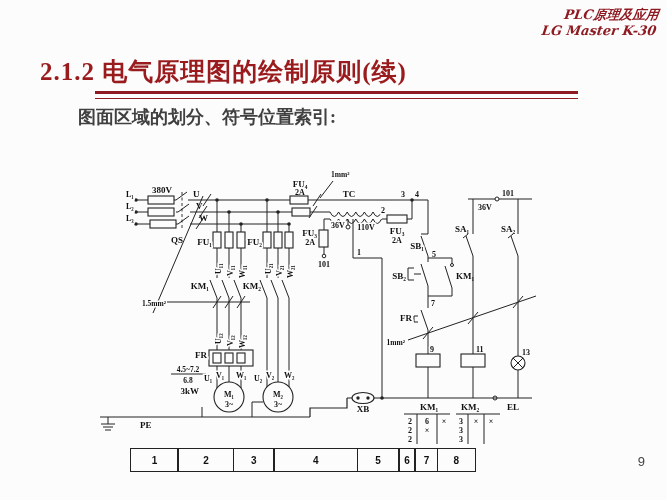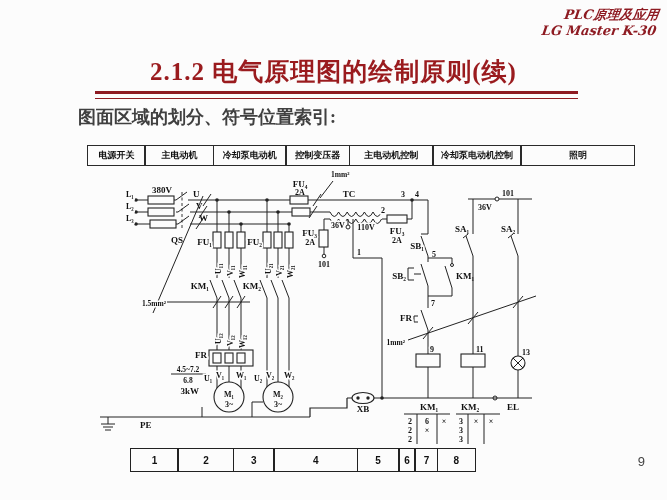--- a/index.html
+++ b/index.html
@@ -4,21 +4,21 @@
 <style>
   html,body{margin:0;padding:0;}
   body{width:667px;height:500px;position:relative;background:#fcfcfc;overflow:hidden;
        font-family:"Liberation Sans",sans-serif;}
   .stage{position:absolute;inset:0;width:667px;height:500px;}
 
   
   .watermark{position:absolute;top:7px;right:10px;text-align:right;color:#8e1b22;
      font-family:"DejaVu Serif",serif;font-style:italic;font-weight:700;font-size:13px;
      line-height:1.25;transform:skewX(-8deg);}
-  .title{position:absolute;top:55px;left:40px;width:587px;text-align:center;color:#9a1b1e;
+  .title{position:absolute;top:55px;left:40px;width:587px;color:#9a1b1e;
      font-family:"Liberation Serif",serif;font-weight:700;font-size:25px;letter-spacing:1px;white-space:nowrap;}
   .title-rule{position:absolute;top:91px;left:95px;width:483px;height:4px;
      border-top:3px solid #8e1b22;border-bottom:1.5px solid #8e1b22;}
   .subtitle{position:absolute;top:105px;left:78px;color:#404040;
      font-family:"Liberation Serif",serif;font-weight:700;font-size:18px;}
 
   
   .zone-row{position:absolute;top:145px;left:87px;display:flex;}
   .zone-cell{height:21px;box-sizing:border-box;border:1.6px solid #2a2a2a;margin-left:-1.6px;
      display:flex;align-items:center;justify-content:center;
@@ -58,29 +58,20 @@
 
   <div class="watermark">
     <div>PLC原理及应用</div>
     <div>LG Master K-30</div>
   </div>
 
   <div class="title">2.1.2 电气原理图的绘制原则(续)</div>
   <div class="title-rule"></div>
   <div class="subtitle">图面区域的划分、符号位置索引:</div>
 
-  <div class="zone-row">
-    <div class="zone-cell" style="width:59px">电源开关</div>
-    <div class="zone-cell" style="width:70px">主电动机</div>
-    <div class="zone-cell" style="width:74px">冷却泵电动机</div>
-    <div class="zone-cell" style="width:65px">控制变压器</div>
-    <div class="zone-cell" style="width:85px">主电动机控制</div>
-    <div class="zone-cell" style="width:90px">冷却泵电动机控制</div>
-    <div class="zone-cell" style="width:115px">照明</div>
-  </div>
 
   <svg width="667" height="500" viewBox="0 0 667 500">
 
     <g>
       <circle class="dot" cx="136" cy="200" r="1.8"></circle>
         <circle class="dot" cx="136" cy="212" r="1.8"></circle>
         <circle class="dot" cx="136" cy="224" r="1.8"></circle>
       <text class="num" x="126" y="197">L₁</text>
       <text class="num" x="126" y="209">L₂</text>
       <text class="num" x="126" y="221">L₃</text>

